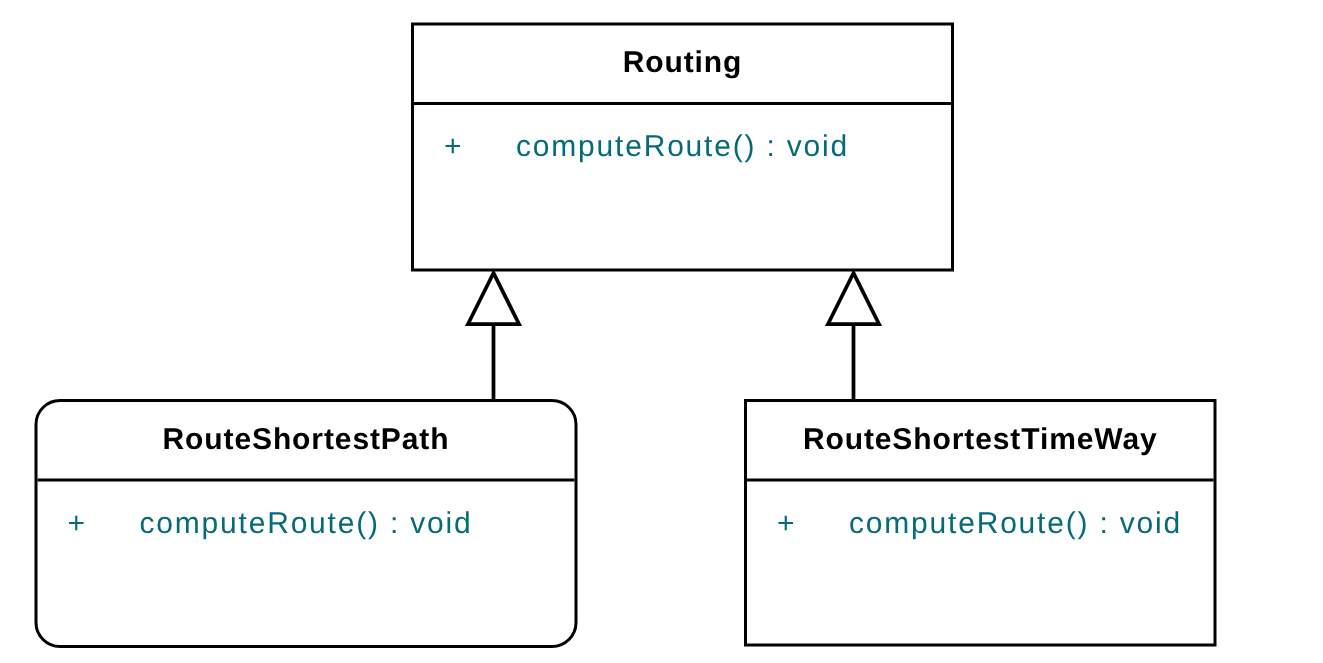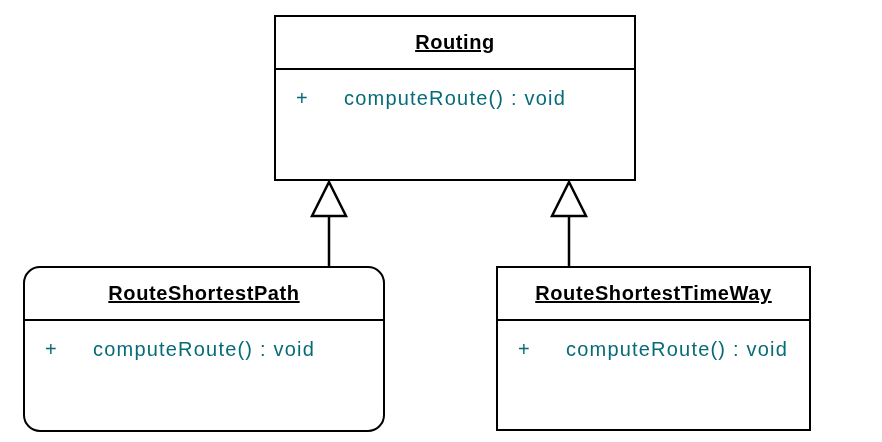--- a/index.html
+++ b/index.html
@@ -26,21 +26,20 @@
     height: 51px;
     flex: 0 0 51px;
     border-bottom: 2px solid #000000;
     display: flex;
     align-items: center;
     justify-content: center;
     font-weight: bold;
     font-size: 20px;
     letter-spacing: 0.6px;
     color: #000000;
-    text-decoration: underline;
   }
   .class-body {
     flex: 1 1 auto;
     padding: 17px 4px 0 20px;
   }
   .member {
     display: flex;
     align-items: baseline;
     font-size: 20px;
     letter-spacing: 1.2px;

